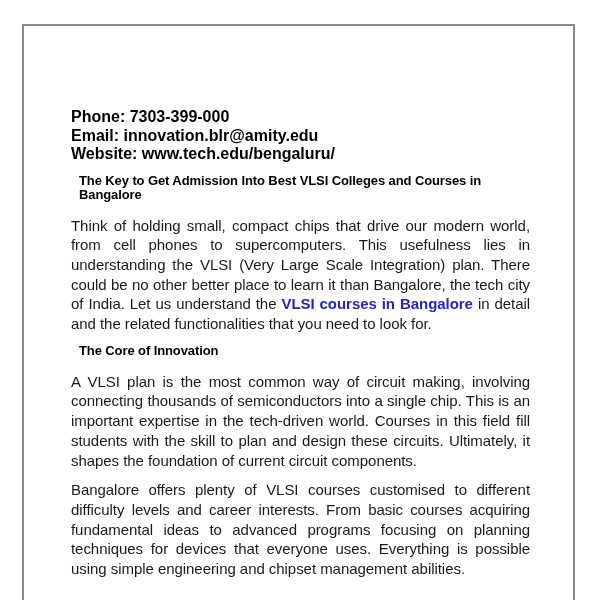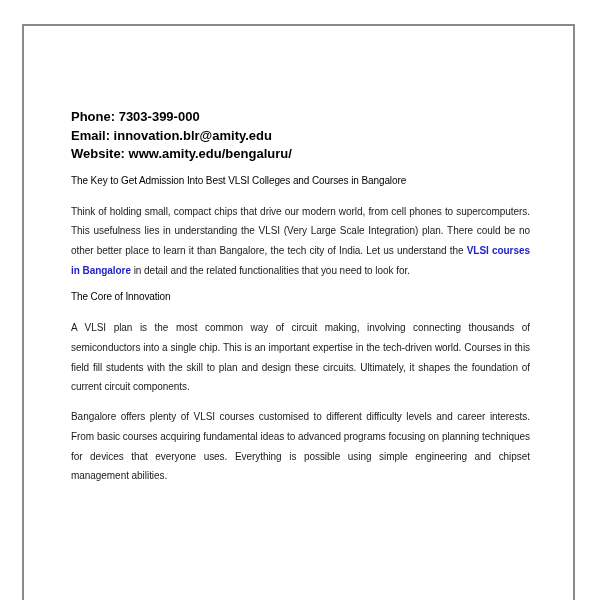--- a/index.html
+++ b/index.html
@@ -24,38 +24,38 @@
   .content {
     position: absolute;
     left: 71px;
     top: 108px;
     width: 459px;
     color: #111;
   }
   .contact {
     font-family: "Liberation Sans", sans-serif;
     font-weight: bold;
-    font-size: 13px;
+    font-size: 16px;
     line-height: 18.5px;
     color: #000;
     margin: 0 0 10px 0;
   }
   .contact div { white-space: nowrap; }
   h2 {
     font-family: "Liberation Sans", sans-serif;
-    font-weight: normal;
-    font-size: 10px;
+    font-weight: bold;
+    font-size: 13px;
     line-height: 14px;
-    margin: 0 0 14px 0;
+    margin: 0 0 14px 8px;
     color: #000;
     letter-spacing: -0.1px;
   }
   p {
     font-family: "Liberation Sans", sans-serif;
-    font-size: 10px;
+    font-size: 15px;
     line-height: 19.7px;
     text-align: justify;
     margin: 0 0 10px 0;
     color: #1a1a1a;
     letter-spacing: -0.05px;
   }
   .link {
     color: #2323c8;
     font-weight: bold;
     text-decoration: none;
@@ -63,21 +63,21 @@
 </style>
 </head>
 <body>
 
 <div class="page"></div>
 
 <div class="content">
   <div class="contact">
     <div>Phone: 7303-399-000</div>
     <div>Email: innovation.blr@amity.edu</div>
-    <div>Website: www.amity.edu/bengaluru/</div>
+    <div>Website: www.tech.edu/bengaluru/</div>
   </div>
 
   <h2>The Key to Get Admission Into Best VLSI Colleges and Courses in Bangalore</h2>
 
   <p><span>Think of holding small, compact chips that drive our modern world, from cell phones to supercomputers. This usefulness lies in understanding the VLSI (Very Large Scale Integration) plan. There could be no other better place to learn it than Bangalore, the tech city of India. Let us understand the </span><a class="link">VLSI courses in Bangalore</a><span> in detail and the related functionalities that you need to look for.</span></p>
 
   <h2>The Core of Innovation</h2>
   <p>A VLSI plan is the most common way of circuit making, involving connecting thousands of semiconductors into a single chip. This is an important expertise in the tech-driven world. Courses in this field fill students with the skill to plan and design these circuits. Ultimately, it shapes the foundation of current circuit components.</p>
 
   <p>Bangalore offers plenty of VLSI courses customised to different difficulty levels and career interests. From basic courses acquiring fundamental ideas to advanced programs focusing on planning techniques for devices that everyone uses. Everything is possible using simple engineering and chipset management abilities.</p>

